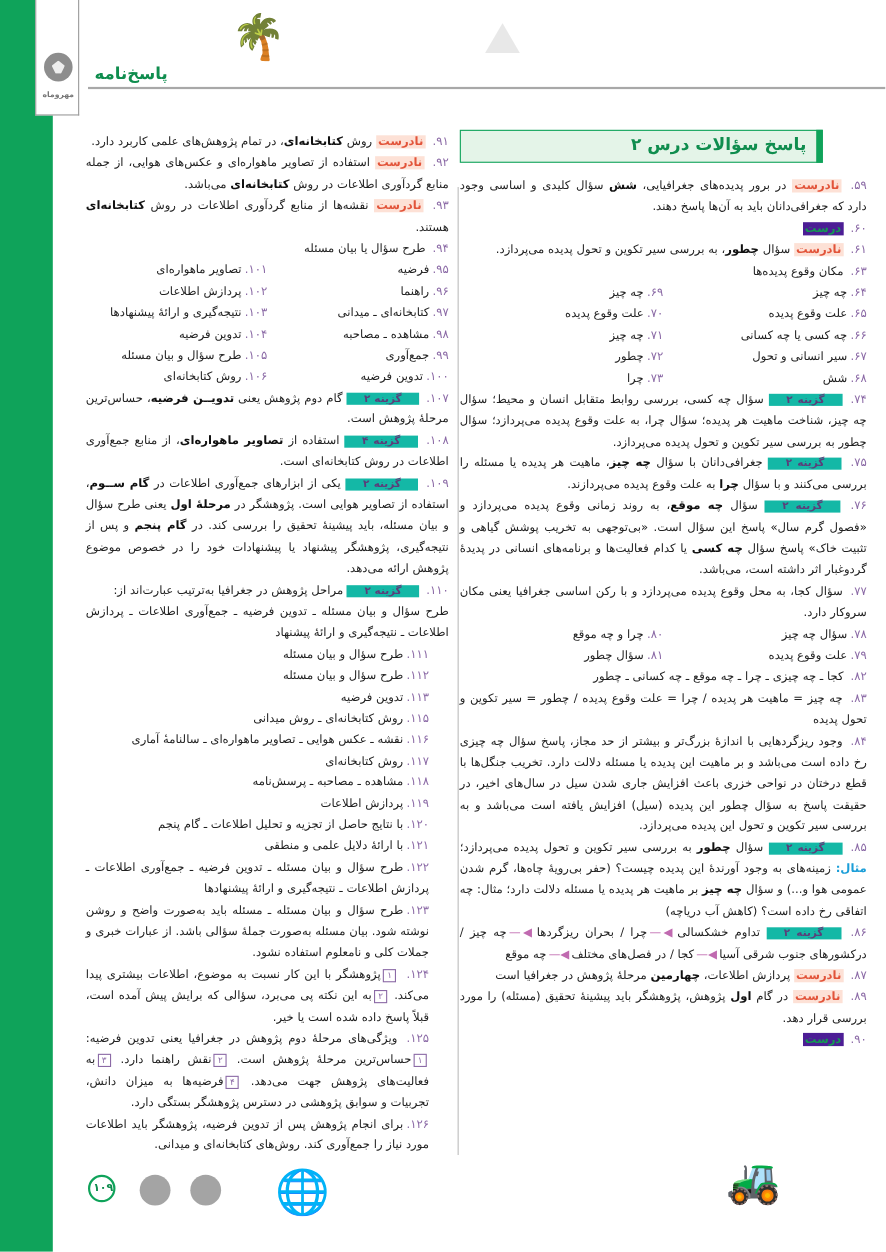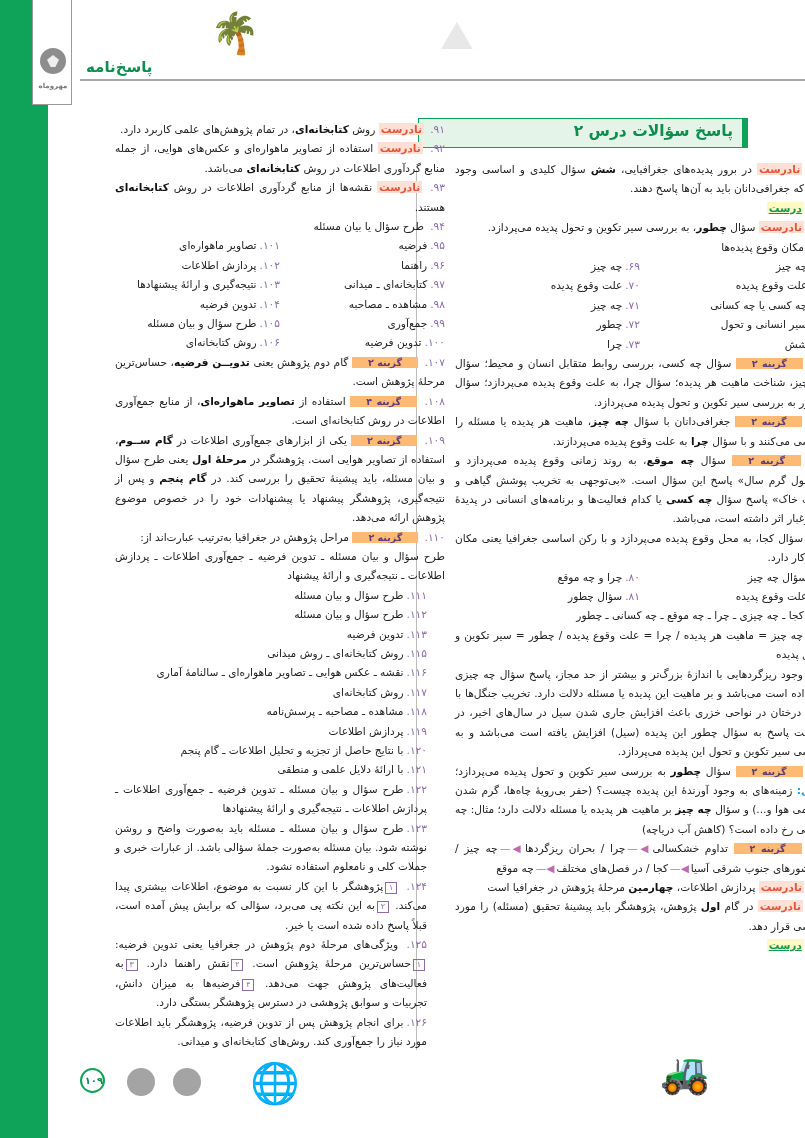--- a/index.html
+++ b/index.html
@@ -15,35 +15,35 @@
   .logo-circle::after { content: ""; position: absolute; left: 7px; top: 7px; width: 12px; height: 12px;
     background: #fff; clip-path: polygon(50% 0, 100% 40%, 70% 100%, 30% 100%, 0 40%); opacity: .85; }
   .logo-caption { position: absolute; left: 3px; top: 82px; width: 34px; text-align: center;
     font-size: 7px; color: #777; font-weight: bold; }
 
   .header-title { position: absolute; left: 86px; top: 58px; font-size: 15px; color: #0f8d4e; font-weight: bold; }
   .header-line { position: absolute; left: 80px; top: 79px; width: 725px; height: 2px; background: #a8a8a8; }
 
   .deco { position: absolute; color: #e8e8e8; font-size: 40px; }
 
-  .col { position: absolute; font-size: 10.6px; line-height: 19.4px; text-align: justify; margin-left: 37px; }
+  .col { position: absolute; font-size: 10.6px; line-height: 19.4px; text-align: justify; }
   .col-right { left: 418px; top: 160px; width: 370px; }
   .col-left { left: 78px; top: 120px; width: 330px; }
   .col-divider { position: absolute; left: 416px; top: 170px; width: 1px; height: 880px; background: #bcbcbc; }
 
   .section-title-box { position: absolute; left: 418px; top: 118px; width: 330px; height: 30px;
     background: #e4f4e8; border: 1.5px solid #0fa35a; }
   .section-title-box::after { content: ""; position: absolute; right: -1px; top: -1px; width: 6px; height: 30px; background: #0fa35a; }
   .section-title { position: absolute; right: 14px; top: 3px; font-size: 15.5px; font-weight: bold; color: #0f8d4e; }
 
   .row { display: block; }
   .num { color: #8b6aa6; margin-left: 3px; }
   .tag-wrong { background: #fde1d6; color: #e2543a; font-weight: bold; padding: 0 2px; }
-  .tag-right { background: #fef9c3; color: #139a52; font-weight: bold; padding: 0 2px; text-decoration: underline; }
-  .tag-opt { background: #fdba74; color: #5c3d7a; font-weight: bold; padding: 0 16px; font-size: 9.5px; }
+  .tag-right { background: #4c1d95; color: #139a52; font-weight: bold; padding: 0 2px; }
+  .tag-opt { background: #14b8a6; color: #5c3d7a; font-weight: bold; padding: 0 16px; font-size: 9.5px; }
   .tag-ex { color: #1b9ed8; font-weight: bold; }
   .b { font-weight: bold; color: #111; }
   .boxnum { display: inline-block; border: 1px solid #8b6aa6; color: #8b6aa6; font-size: 8px;
     line-height: 10px; width: 12px; text-align: center; margin: 0 2px; }
   .arrow { color: #c06ab0; margin: 0 2px; }
 
   .two { display: flex; flex-direction: row; }
   .two > span { width: 50%; }
   .indent { padding-right: 18px; }
 

